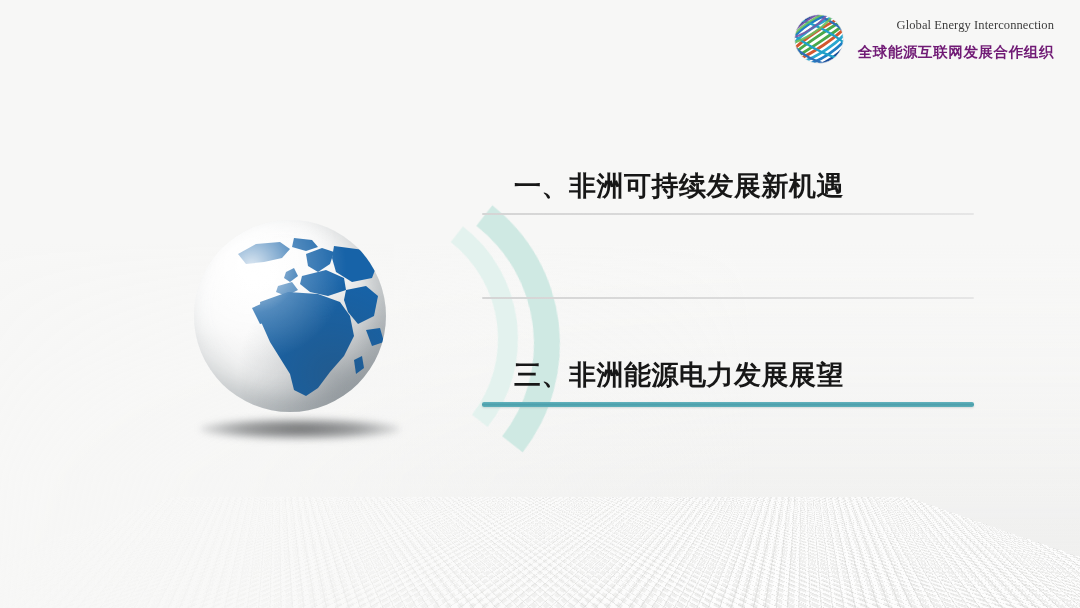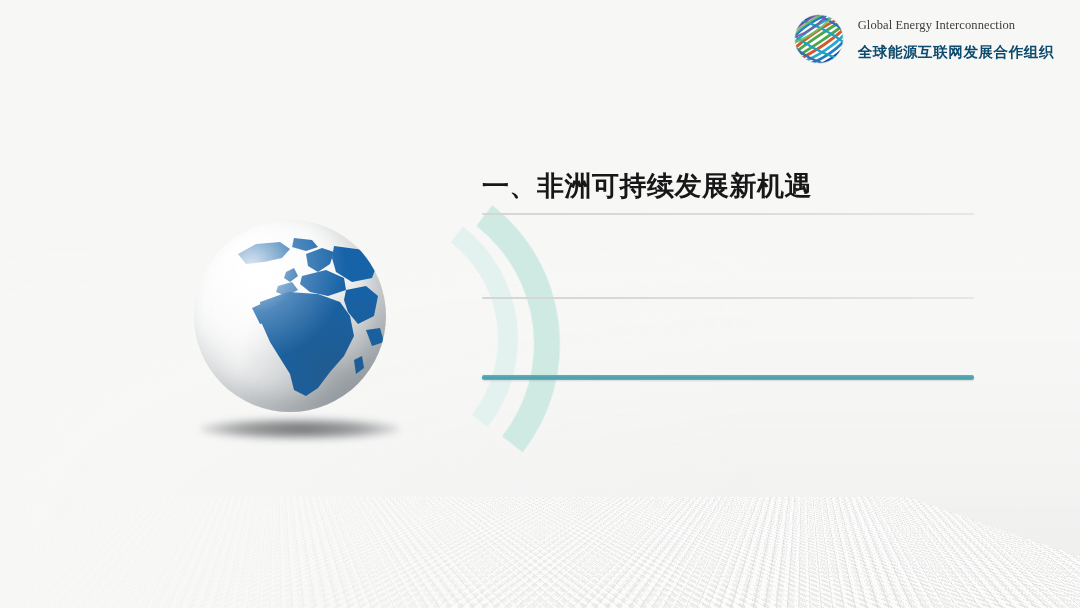--- a/index.html
+++ b/index.html
@@ -101,33 +101,34 @@
   .logo-mark {
     width: 58px;
     height: 58px;
     flex: 0 0 58px;
   }
   .logo-text {
     display: flex;
     flex-direction: column;
     justify-content: center;
     line-height: 1.12;
+    text-align: right;
   }
   .logo-en1, .logo-en2 {
     font-family: "Liberation Serif", "DejaVu Serif", serif;
     font-size: 12.5px;
     color: #3c3c3c;
     letter-spacing: 0.1px;
     white-space: nowrap;
   }
   .logo-cn {
     font-family: "DejaVu Sans", "Liberation Sans", sans-serif;
     font-size: 14.5px;
     font-weight: bold;
-    color: #0c4a6e;
+    color: #701a75;
     letter-spacing: 0.6px;
     margin-top: 12px;
     white-space: nowrap;
   }
 
   
   .globe-wrap {
     position: absolute;
     left: 186px;
     top: 180px;
@@ -216,20 +217,21 @@
     position: relative;
   }
   .agenda-item .label {
     font-family: "DejaVu Sans", "Liberation Sans", sans-serif;
     font-weight: bold;
     font-size: 27px;
     line-height: 1.0;
     color: #171717;
     letter-spacing: 0.5px;
     white-space: nowrap;
+    margin-left: 32px;
   }
   .agenda-item .rule {
     margin-top: 14px;
     height: 2px;
     width: 100%;
     background: linear-gradient(90deg, #d5d5d5 0%, #dcdcdc 55%, #e6e6e6 100%);
     border-radius: 1px;
   }
   .agenda-item.accent .rule {
     height: 5px;
@@ -335,18 +337,19 @@
 
     <div class="gap-a"></div>
 
     <div class="agenda-item">
       <div class="rule"></div>
     </div>
 
     <div class="gap-b"></div>
 
     <div class="agenda-item accent">
+      <div class="label">三、非洲能源电力发展展望</div>
       <div class="rule"></div>
     </div>
 
   </div>
 
 </div>
 
 </body></html>

